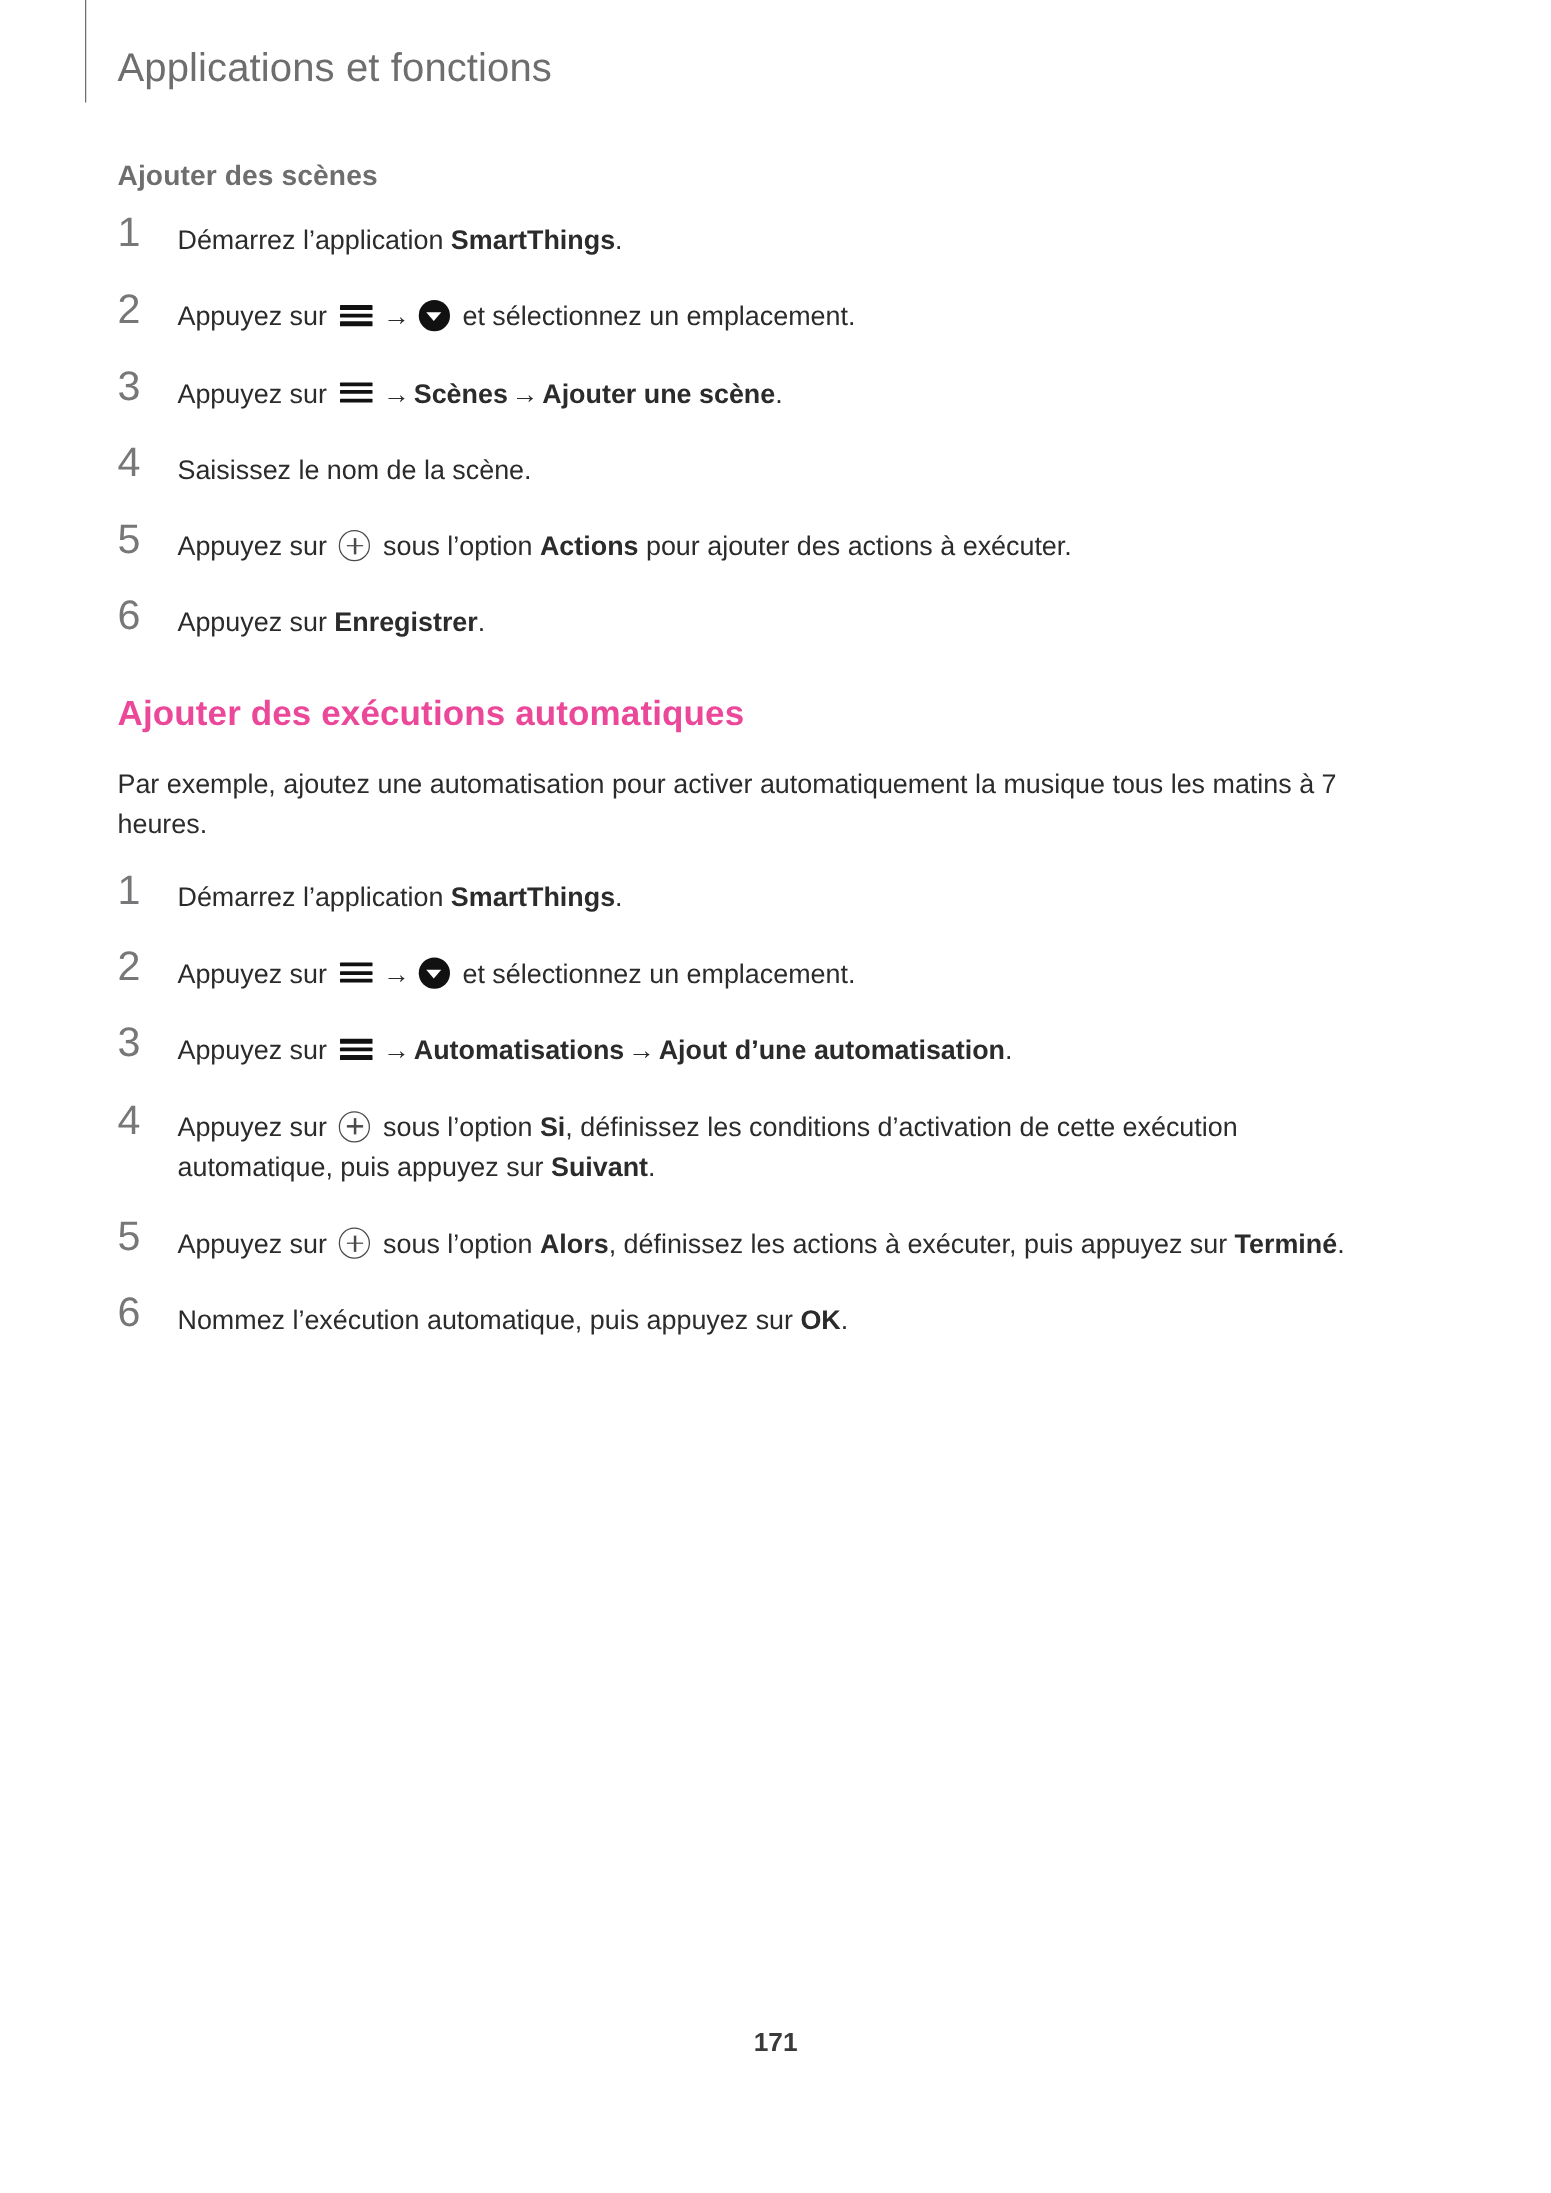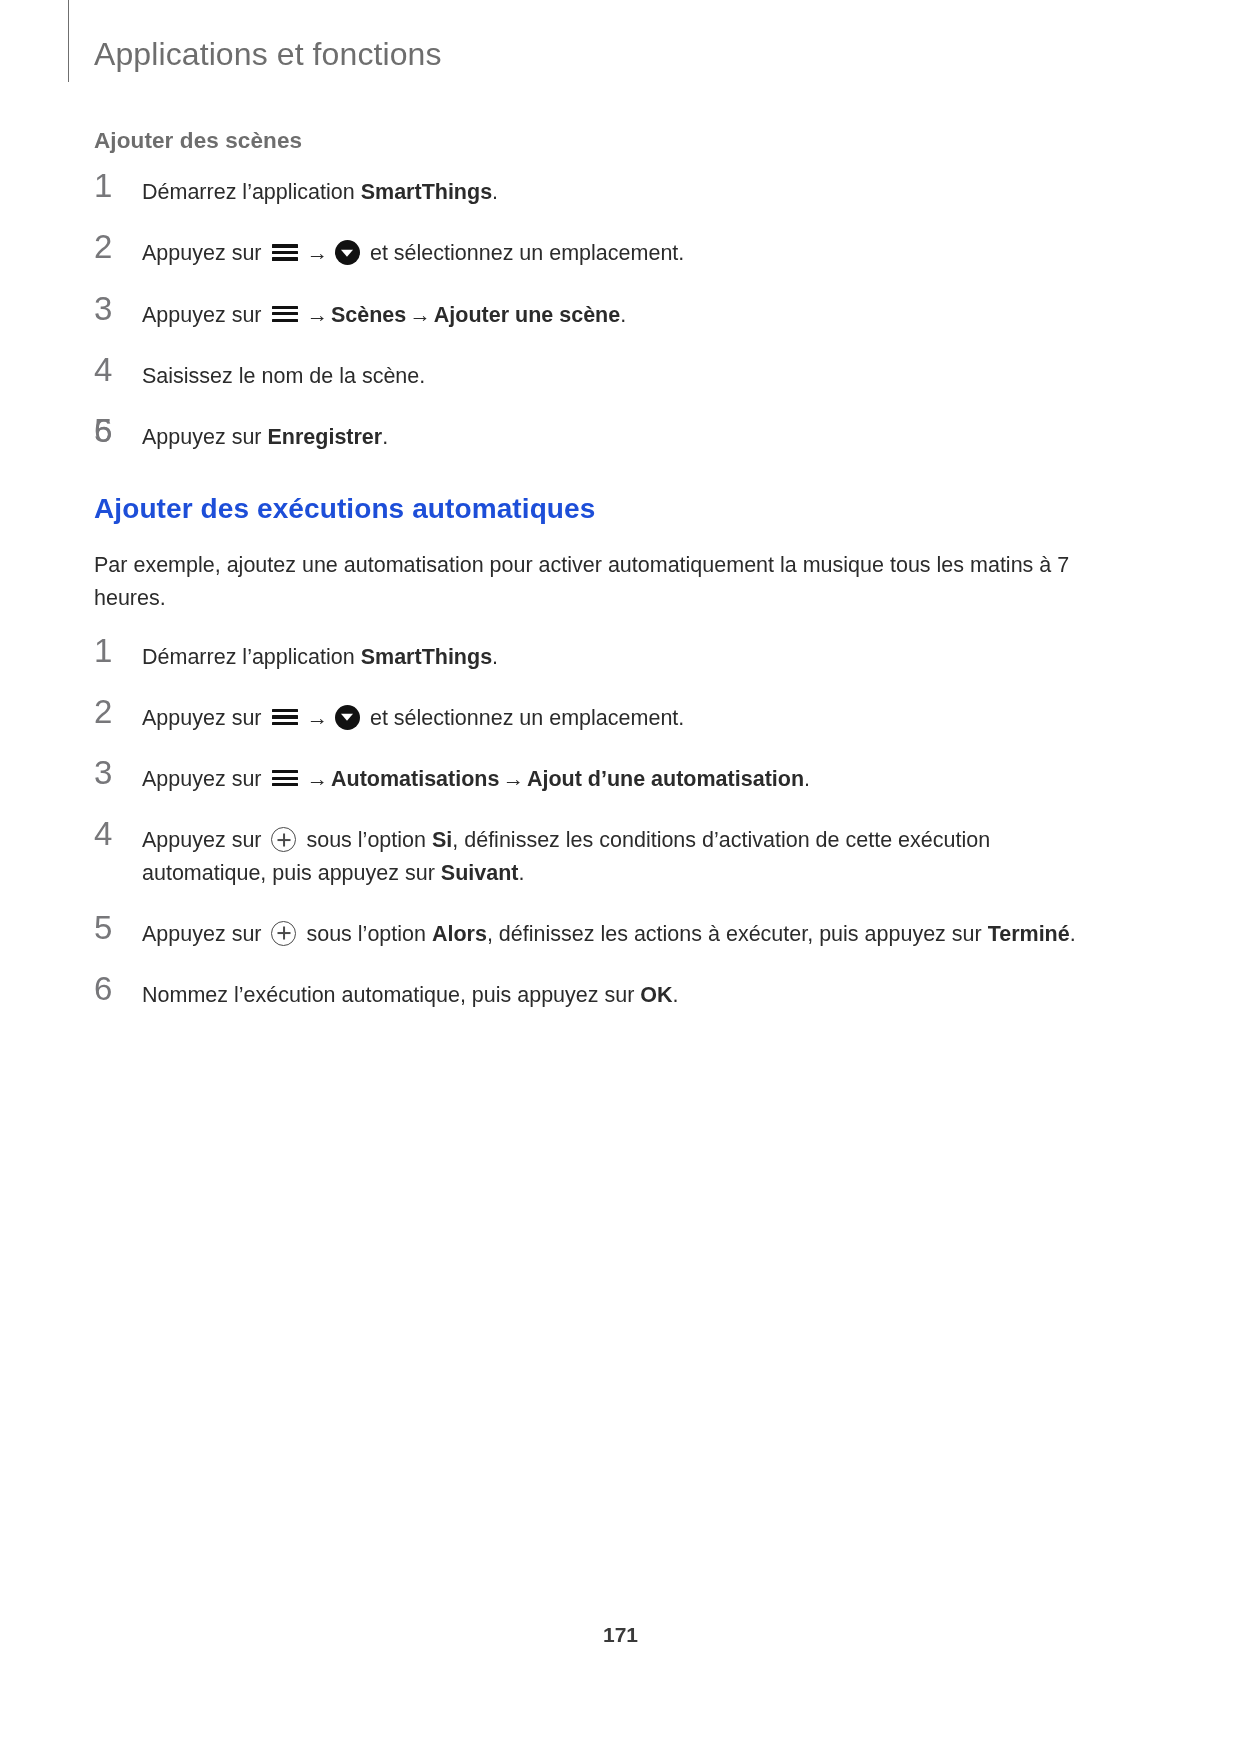--- a/index.html
+++ b/index.html
@@ -63,21 +63,21 @@
     font-size: 22.5px;
     font-weight: 700;
     color: #6e6e6e;
     letter-spacing: 0.1px;
   }
 
   h2.section-heading {
     margin: 0 0 24px 0;
     font-size: 28px;
     font-weight: 700;
-    color: #1d4ed8;
+    color: #ec4899;
     letter-spacing: 0.1px;
   }
 
   p.body-text {
     margin: 0 0 26px 0;
     font-size: 21.5px;
     line-height: 1.52;
     color: #2b2b2b;
   }
 
@@ -210,21 +210,21 @@
   </div>
 
   <div class="content">
 
     <h2 class="sub-heading">Ajouter des scènes</h2>
     <ol class="steps">
         <li><span class="step-num">1</span><span class="step-text">Démarrez l’application <b>SmartThings</b>.</span></li>
         <li><span class="step-num">2</span><span class="step-text">Appuyez sur <span class="icon icon-menu"><i></i><i></i><i></i></span><span class="arrow">→</span><span class="icon icon-dropdown"></span> et sélectionnez un emplacement.</span></li>
         <li><span class="step-num">3</span><span class="step-text">Appuyez sur <span class="icon icon-menu"><i></i><i></i><i></i></span><span class="arrow">→</span><b>Scènes</b><span class="arrow">→</span><b>Ajouter une scène</b>.</span></li>
         <li><span class="step-num">4</span><span class="step-text">Saisissez le nom de la scène.</span></li>
-        <li><span class="step-num">5</span></li>
+        <li><span class="step-num">5</span><span class="step-text">Appuyez sur <span class="icon icon-plus"><i></i><i></i></span> sous l’option <b>Actions</b> pour ajouter des actions à exécuter.</span></li>
         <li><span class="step-num">6</span><span class="step-text">Appuyez sur <b>Enregistrer</b>.</span></li>
       </ol>
 
     <div class="gap-before-section"></div>
 
     <h2 class="section-heading">Ajouter des exécutions automatiques</h2>
     <p class="body-text">Par exemple, ajoutez une automatisation pour activer automatiquement la musique tous les matins à 7 heures.</p>
     <ol class="steps">
         <li><span class="step-num">1</span><span class="step-text">Démarrez l’application <b>SmartThings</b>.</span></li>
         <li><span class="step-num">2</span><span class="step-text">Appuyez sur <span class="icon icon-menu"><i></i><i></i><i></i></span><span class="arrow">→</span><span class="icon icon-dropdown"></span> et sélectionnez un emplacement.</span></li>

